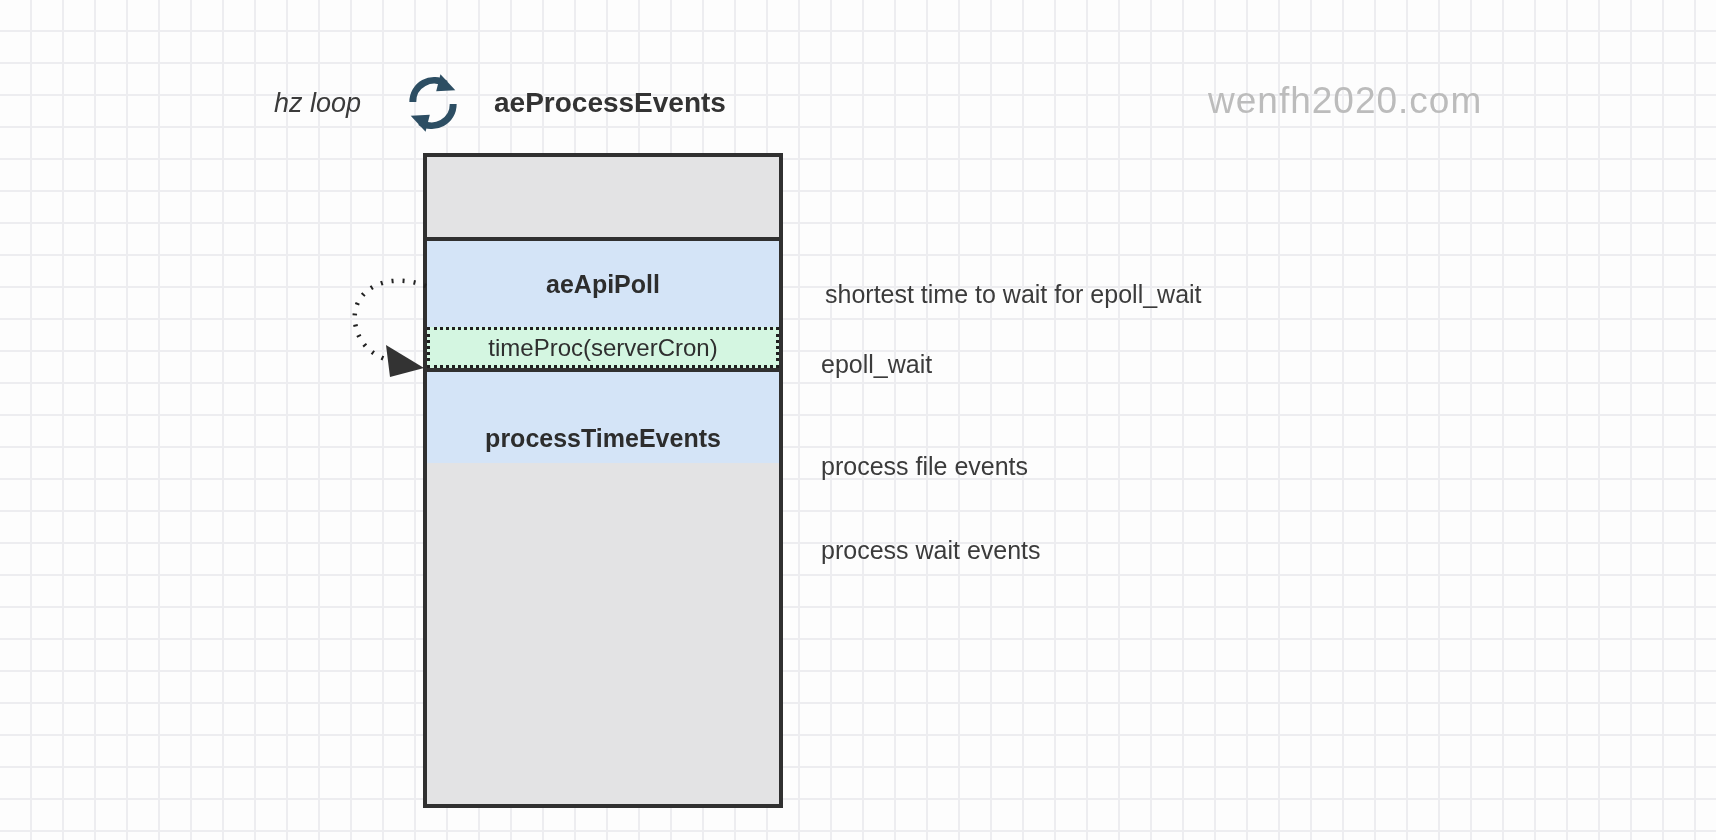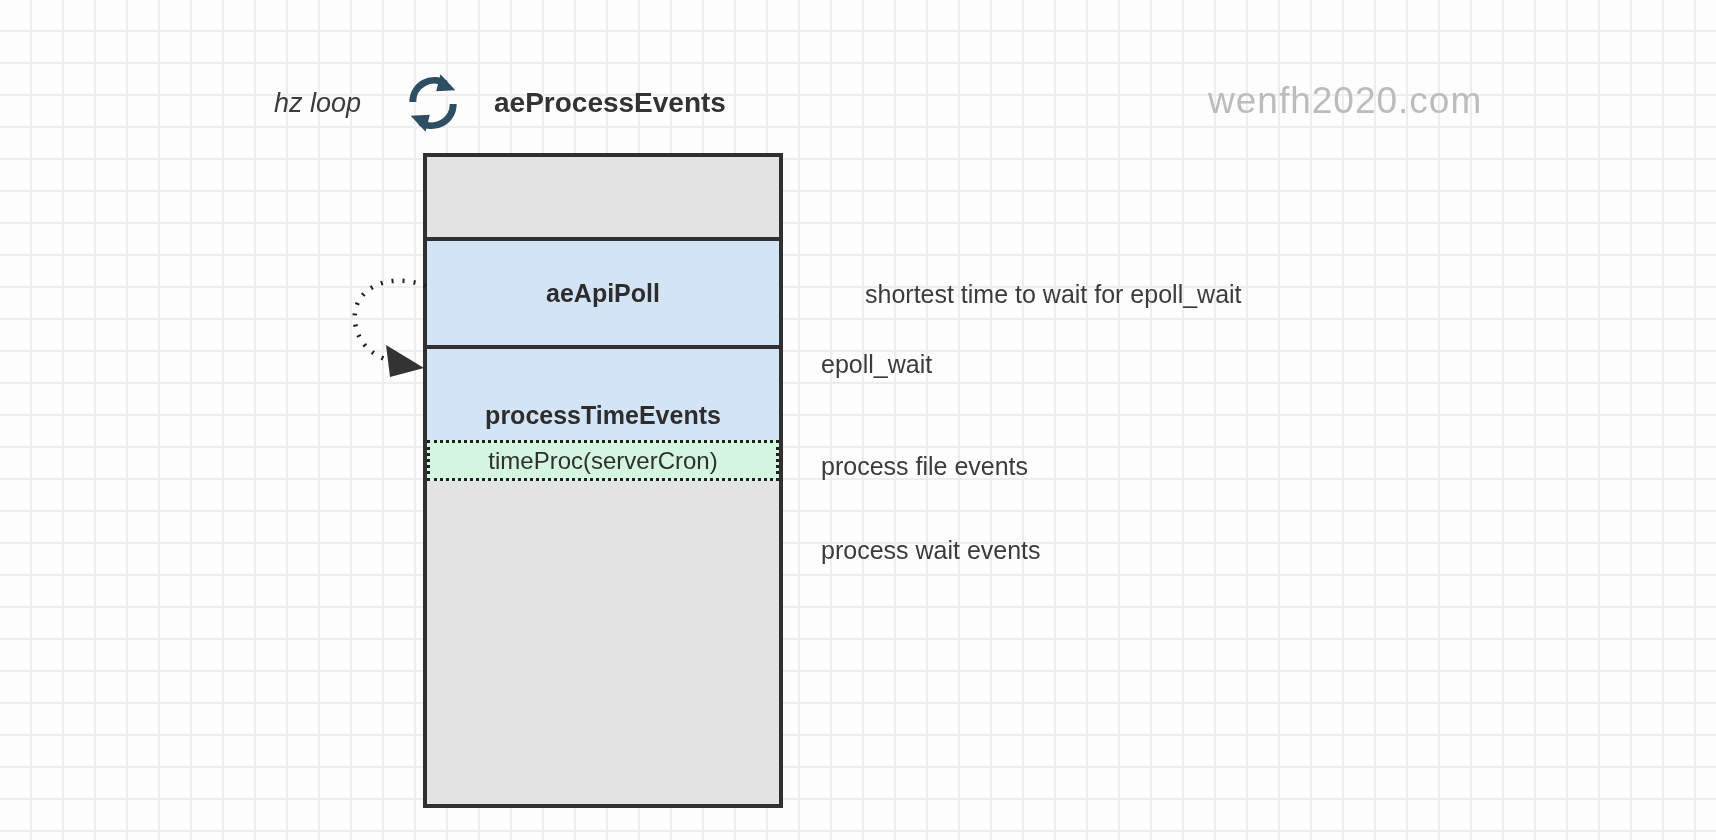--- a/index.html
+++ b/index.html
@@ -37,30 +37,30 @@
     position:absolute; left:423px; top:153px; width:360px; height:655px;
     border:4px solid var(--border); background:var(--spacer-fill);
     display:flex; flex-direction:column;
   }
   .row{width:100%; display:flex; align-items:center; justify-content:center;}
   .row.step{background:var(--step-fill); border-top:4px solid var(--border);
     font-weight:700; font-size:25px; color:#2d2d2d;}
   .row.spacer{background:var(--spacer-fill);}
   .r1{height:80px;}
   .r2{height:90px;}
-  .r3{height:108px;}
+  .r3{height:90px;}
   .r4{height:88px;}
   .r5{height:95px; align-items:flex-end;}
   .r5 span{padding-bottom:10px;}
   .r6{height:41px; background:var(--highlight-fill); border:3px dotted #1f1f1f;
     font-size:24px; font-weight:400; color:#2f2f2f;}
   .r7{flex:1;}
   .loopback{position:absolute; left:330px; top:250px; width:110px; height:135px; overflow:visible;}
   .ann{position:absolute; left:821px; font-size:25px; color:var(--annotation-text); white-space:nowrap;}
-  .ann1{top:280px; left:825px;margin-left:40px;}
+  .ann1{top:280px; left:825px;}
   .ann2{top:350px;}
   .ann3{top:452px;}
   .ann4{top:536px;}
 </style>
 </head>
 <body>
 
 <div class="page">
 
   <div class="watermark">wenfh2020.com</div>
@@ -74,25 +74,25 @@
     <polygon points="25,59 11,44 29,43" fill="var(--icon)"></polygon>
   </svg>
 
   <div class="hdr-title">aeProcessEvents</div>
 
   <div class="stack">
     <div class="row spacer r1"></div>
     <div class="row step r3">
       <span>aeApiPoll</span>
     </div>
+    <div class="row r6">
+      <span>timeProc(serverCron)</span>
+    </div>
     <div class="row step r5">
       <span>processTimeEvents</span>
-    </div>
-    <div class="row r6">
-      <span>timeProc(serverCron)</span>
     </div>
     <div class="row spacer r7"></div>
   </div>
 
   <svg class="loopback" viewBox="330 250 110 135">
     <path d="M 426 286 C 388 271, 351 289, 355 322 C 358 347, 378 360, 401 363" fill="none" stroke="#222222" stroke-width="4.5" stroke-dasharray="2 9"></path>
     <polygon points="424,368 386,345 390,377" fill="#333333"></polygon>
   </svg>
 
   <div class="ann ann1">shortest time to wait for epoll_wait</div>

